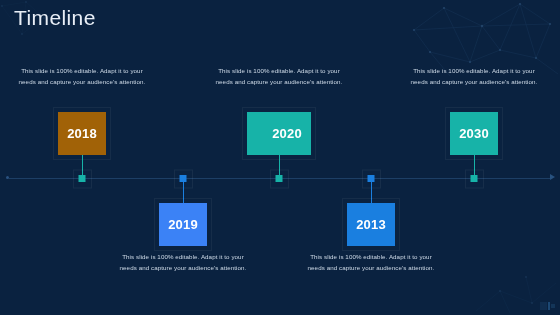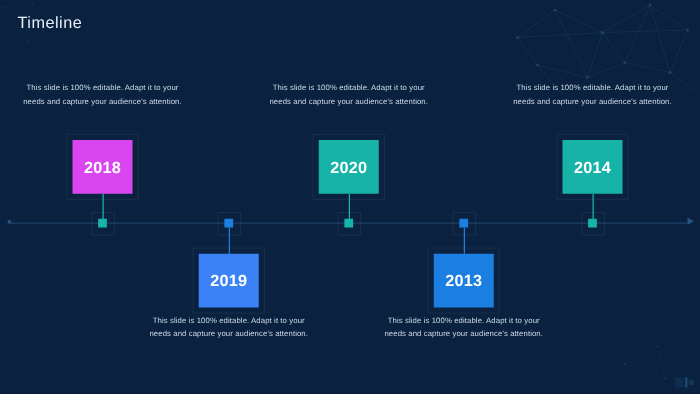--- a/index.html
+++ b/index.html
@@ -50,21 +50,21 @@
     height: 52px;
     opacity: 0.38;
     pointer-events: none;
   }
 
   
   .page-title {
     position: absolute;
     left: 14px;
     top: 6px;
-    font-size: 13px;
+    font-size: 21px;
     letter-spacing: 0.4px;
     color: #e8eef6;
     font-weight: 400;
     line-height: 24px;
     white-space: nowrap;
   }
 
   
   .axis {
     position: absolute;
@@ -232,21 +232,21 @@
     </g>
   </svg>
 
   <div class="page-title">Timeline</div>
 
   <div class="axis-cap-left"></div>
   <div class="axis"></div>
   <div class="axis-arrow"></div>
 
   <div class="blurb" style="left:82px; top:66px;">This slide is 100% editable. Adapt it to your needs and capture your audience's attention.</div>
-  <div class="chip" style="left:82px; top:112px; background:#d946ef;">
+  <div class="chip" style="left:82px; top:112px; background:#a16207;">
     <span class="chip-frame"></span>
     <span class="chip-label">2018</span>
   </div>
   <div class="stem" style="left:82px; top:155px; height:23px; background:#17b3a8;"></div>
   <div class="marker" style="left:82px;">
     <span class="marker-halo"></span>
     <span class="marker-dot" style="background:#17b3a8;"></span>
   </div>
 
   <div class="marker" style="left:183px;">
@@ -254,21 +254,21 @@
     <span class="marker-dot" style="background:#1a7fe0;"></span>
   </div>
   <div class="stem" style="left:183px; top:182px; height:21px; background:#1a7fe0;"></div>
   <div class="chip" style="left:183px; top:203px; background:#3b82f6;">
     <span class="chip-frame"></span>
     <span class="chip-label">2019</span>
   </div>
   <div class="blurb" style="left:183px; top:252px;">This slide is 100% editable. Adapt it to your needs and capture your audience's attention.</div>
 
   <div class="blurb" style="left:279px; top:66px;">This slide is 100% editable. Adapt it to your needs and capture your audience's attention.</div>
-  <div class="chip" style="left:279px; top:112px; background:#17b3a8;">
+  <div class="chip" style="left:279px; top:112px; background:#17b3a8;padding-left:16px;">
     <span class="chip-frame"></span>
     <span class="chip-label">2020</span>
   </div>
   <div class="stem" style="left:279px; top:155px; height:23px; background:#17b3a8;"></div>
   <div class="marker" style="left:279px;">
     <span class="marker-halo"></span>
     <span class="marker-dot" style="background:#17b3a8;"></span>
   </div>
 
   <div class="marker" style="left:371px;">
@@ -278,21 +278,21 @@
   <div class="stem" style="left:371px; top:182px; height:21px; background:#1a7fe0;"></div>
   <div class="chip" style="left:371px; top:203px; background:#1a7fe0;">
     <span class="chip-frame"></span>
     <span class="chip-label">2013</span>
   </div>
   <div class="blurb" style="left:371px; top:252px;">This slide is 100% editable. Adapt it to your needs and capture your audience's attention.</div>
 
   <div class="blurb" style="left:474px; top:66px;">This slide is 100% editable. Adapt it to your needs and capture your audience's attention.</div>
   <div class="chip" style="left:474px; top:112px; background:#17b3a8;">
     <span class="chip-frame"></span>
-    <span class="chip-label">2014</span>
+    <span class="chip-label">2030</span>
   </div>
   <div class="stem" style="left:474px; top:155px; height:23px; background:#17b3a8;"></div>
   <div class="marker" style="left:474px;">
     <span class="marker-halo"></span>
     <span class="marker-dot" style="background:#17b3a8;"></span>
   </div>
 
   <svg class="watermark" viewBox="0 0 16 10">
     <rect x="0" y="1" width="7" height="8" fill="#16395e"></rect>
     <rect x="8" y="1" width="2" height="8" fill="#2f6ea8"></rect>

